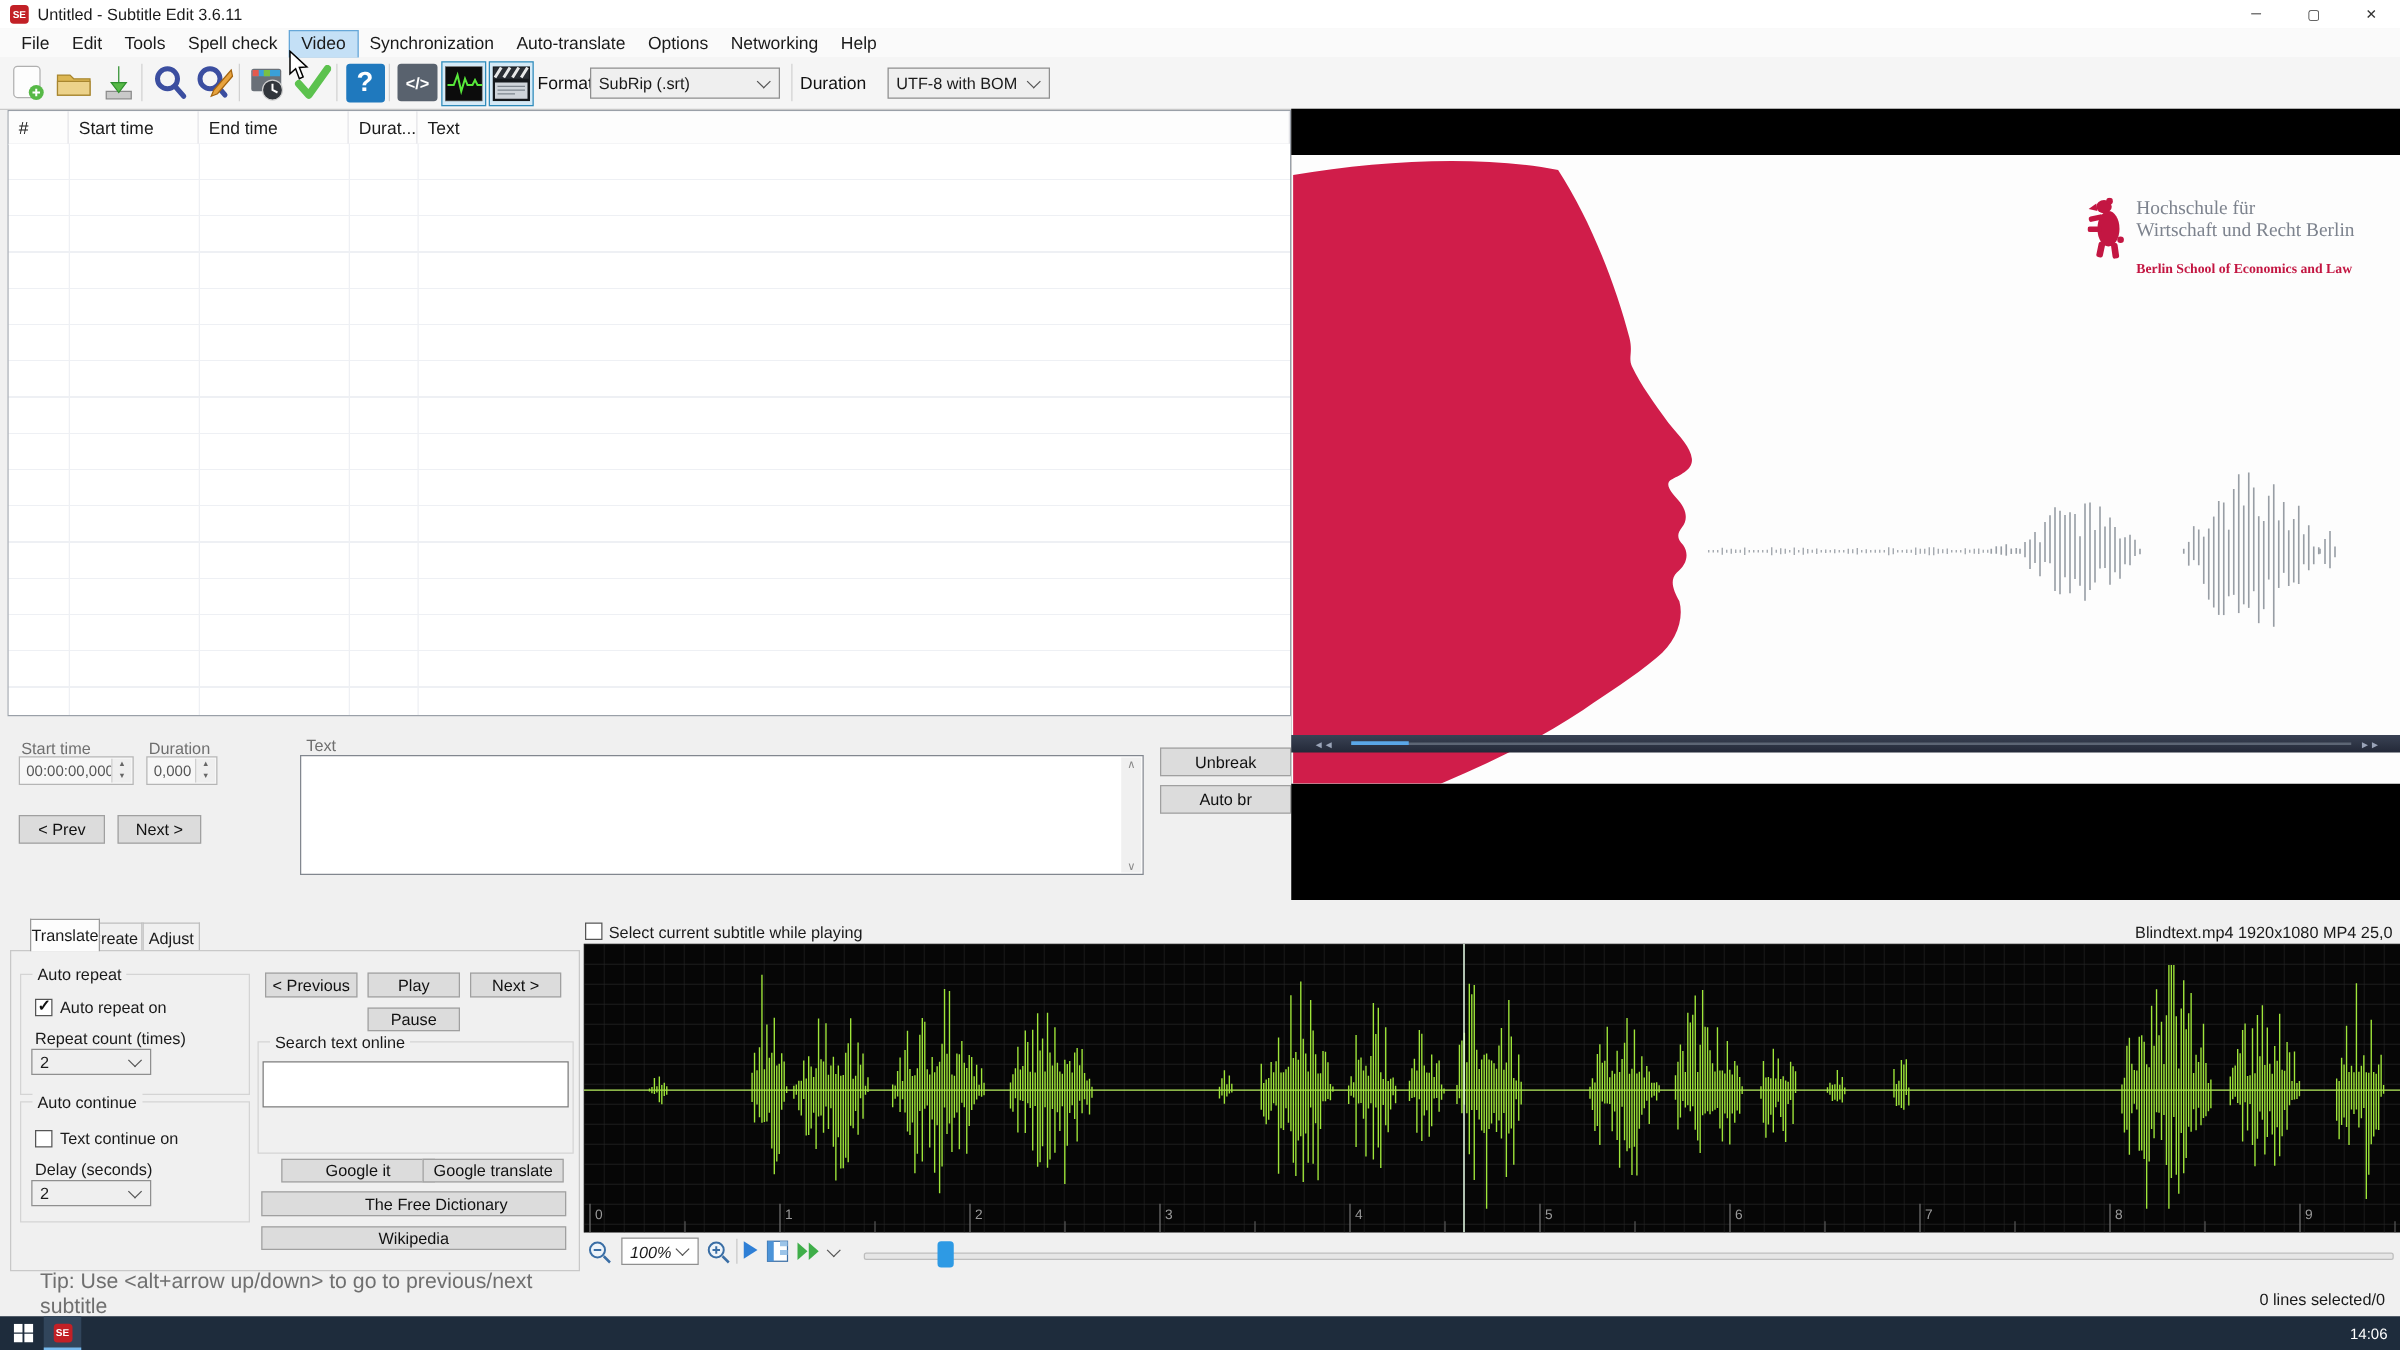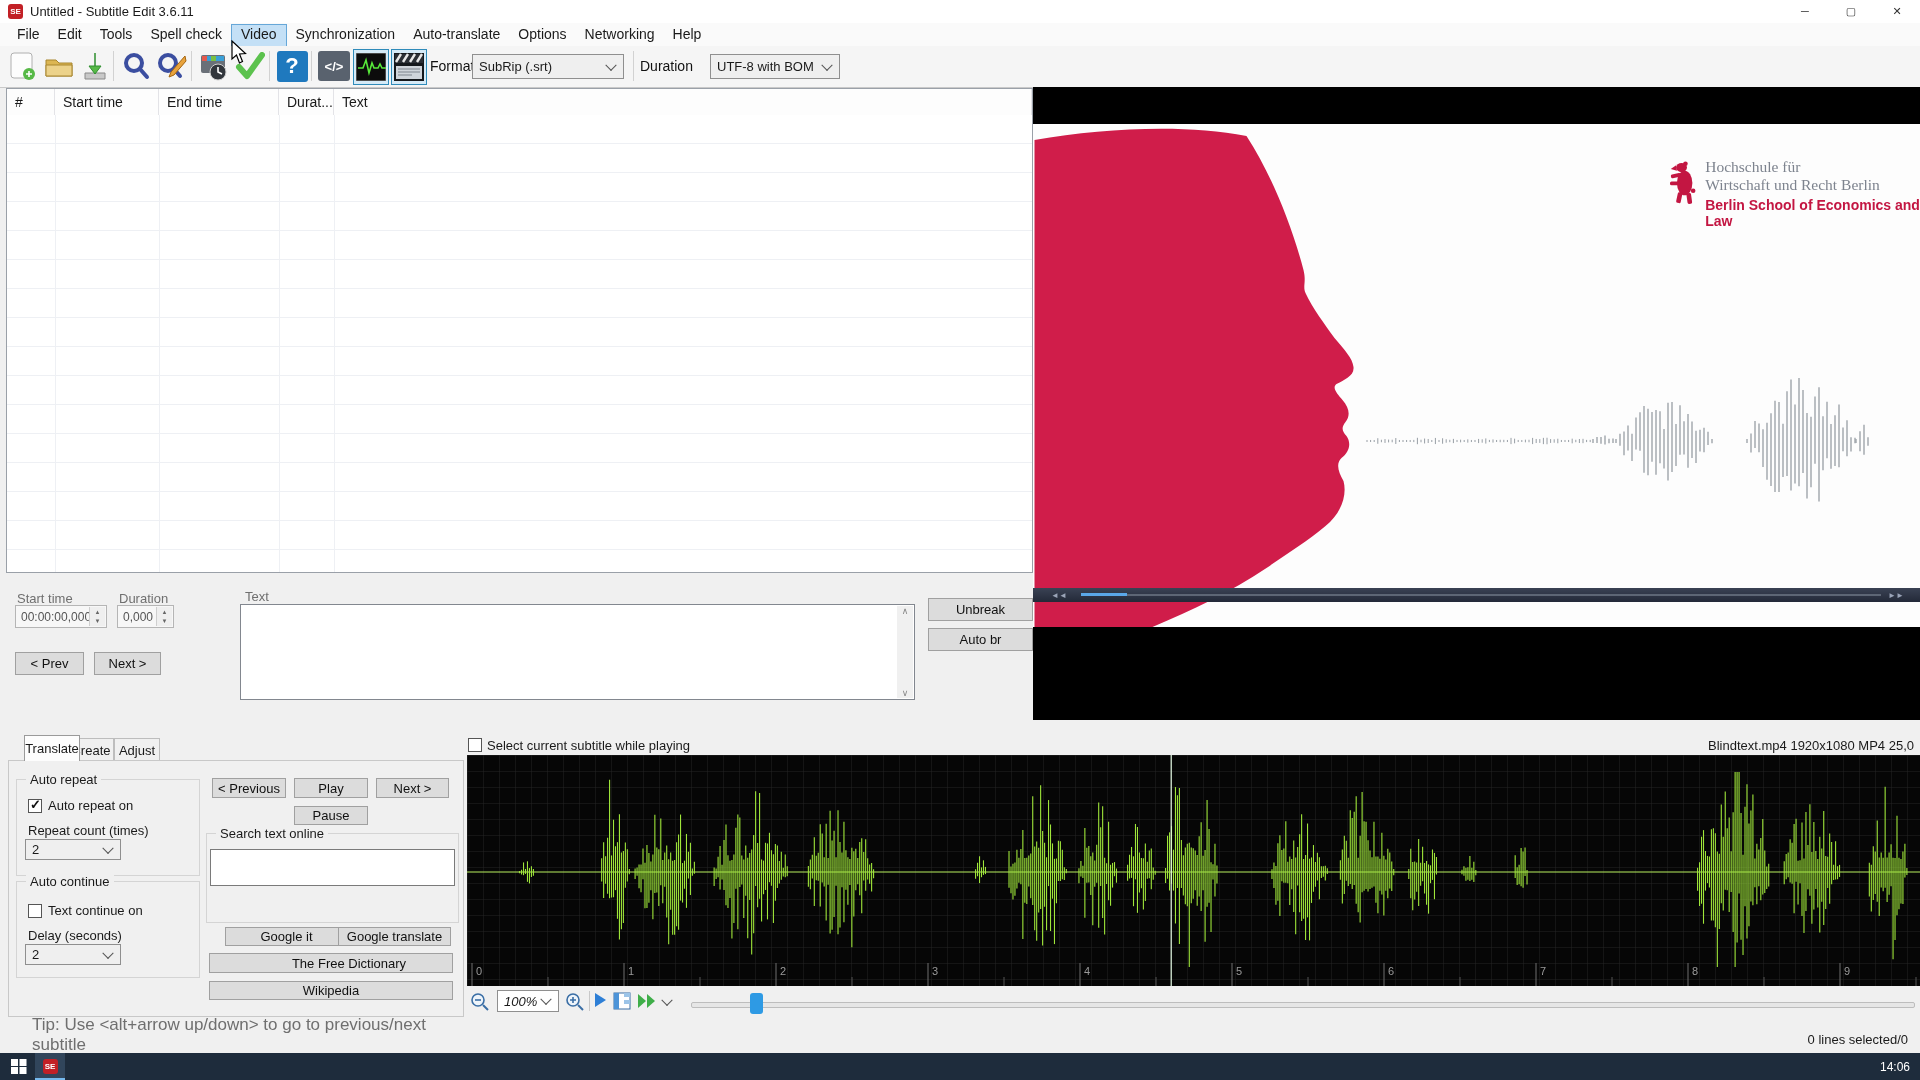--- a/index.html
+++ b/index.html
@@ -42,21 +42,21 @@
   .btn{position:absolute;background:#dcdcdc;border:1px solid #a0a0a0;box-sizing:border-box;font-size:13px;color:#111;
        display:flex;align-items:center;justify-content:center;}
   #text-area{left:240px;top:31px;width:675px;height:96px;background:#fff;border:1px solid #82878f;box-sizing:border-box;}
   #text-scroll{position:absolute;right:1px;top:1px;bottom:1px;width:16px;background:#f0f0f0;
        display:flex;flex-direction:column;justify-content:space-between;align-items:center;color:#888;font-size:9px;}
   
   #video-panel{left:1033px;top:87px;width:887px;height:633px;background:#000;}
   #video-frame{position:absolute;left:0;top:37px;width:887px;height:503px;background:#fdfdfd;overflow:hidden;}
   #logo{position:absolute;left:637px;top:34px;display:flex;}
   .logo-de{font-family:"Liberation Serif",serif;font-size:15.5px;color:#7d838e;line-height:18px;}
-  .logo-en{font-size:14px;font-weight:bold;color:#c31642;margin-top:3px;}
+  .logo-en{font-size:11px;font-weight:bold;color:#c31642;margin-top:15px;font-family:Liberation Serif, serif;}
   #seek-row{position:absolute;left:0;top:501px;width:887px;height:14px;background:linear-gradient(#3a4254,#232938);}
   #ctrl-row{position:absolute;left:0;top:515px;width:887px;height:31px;background:linear-gradient(#2e3547,#141a26);}
   .vc-txt{position:absolute;color:#cfd6e2;font-size:10px;}
   #play-btn{position:absolute;left:16px;top:1px;width:28px;height:28px;border-radius:50%;
       background:radial-gradient(circle at 35% 28%,#9ccdf4,#2d6db5 60%,#123a6b);border:1px solid #0c1c33;
       display:flex;align-items:center;justify-content:center;}
   #play-btn .tri{width:0;height:0;border-left:10px solid #fff;border-top:6px solid transparent;border-bottom:6px solid transparent;margin-left:3px;}
   
   #bottom{left:0;top:729px;width:1920px;height:324px;background:#f0f0f0;}
   .tab{position:absolute;font-size:13px;display:flex;align-items:center;justify-content:center;box-sizing:border-box;}

